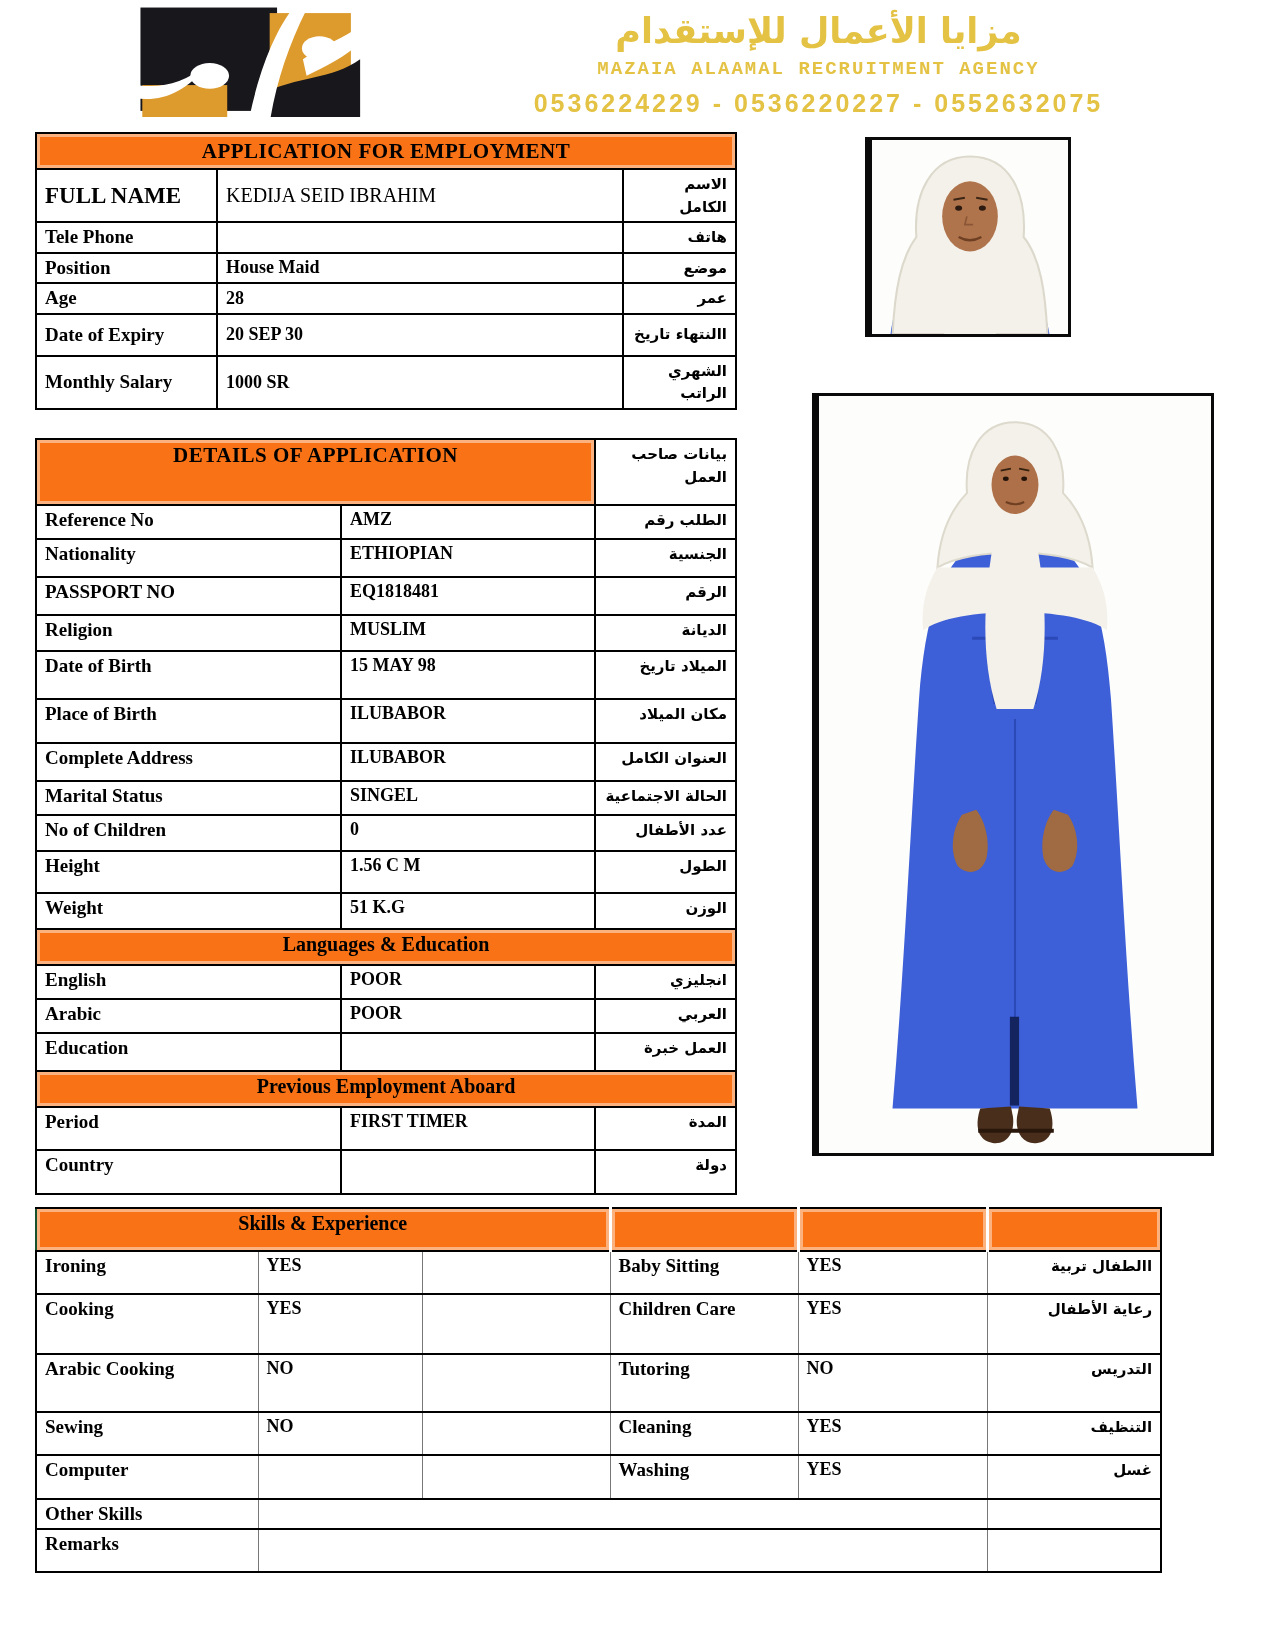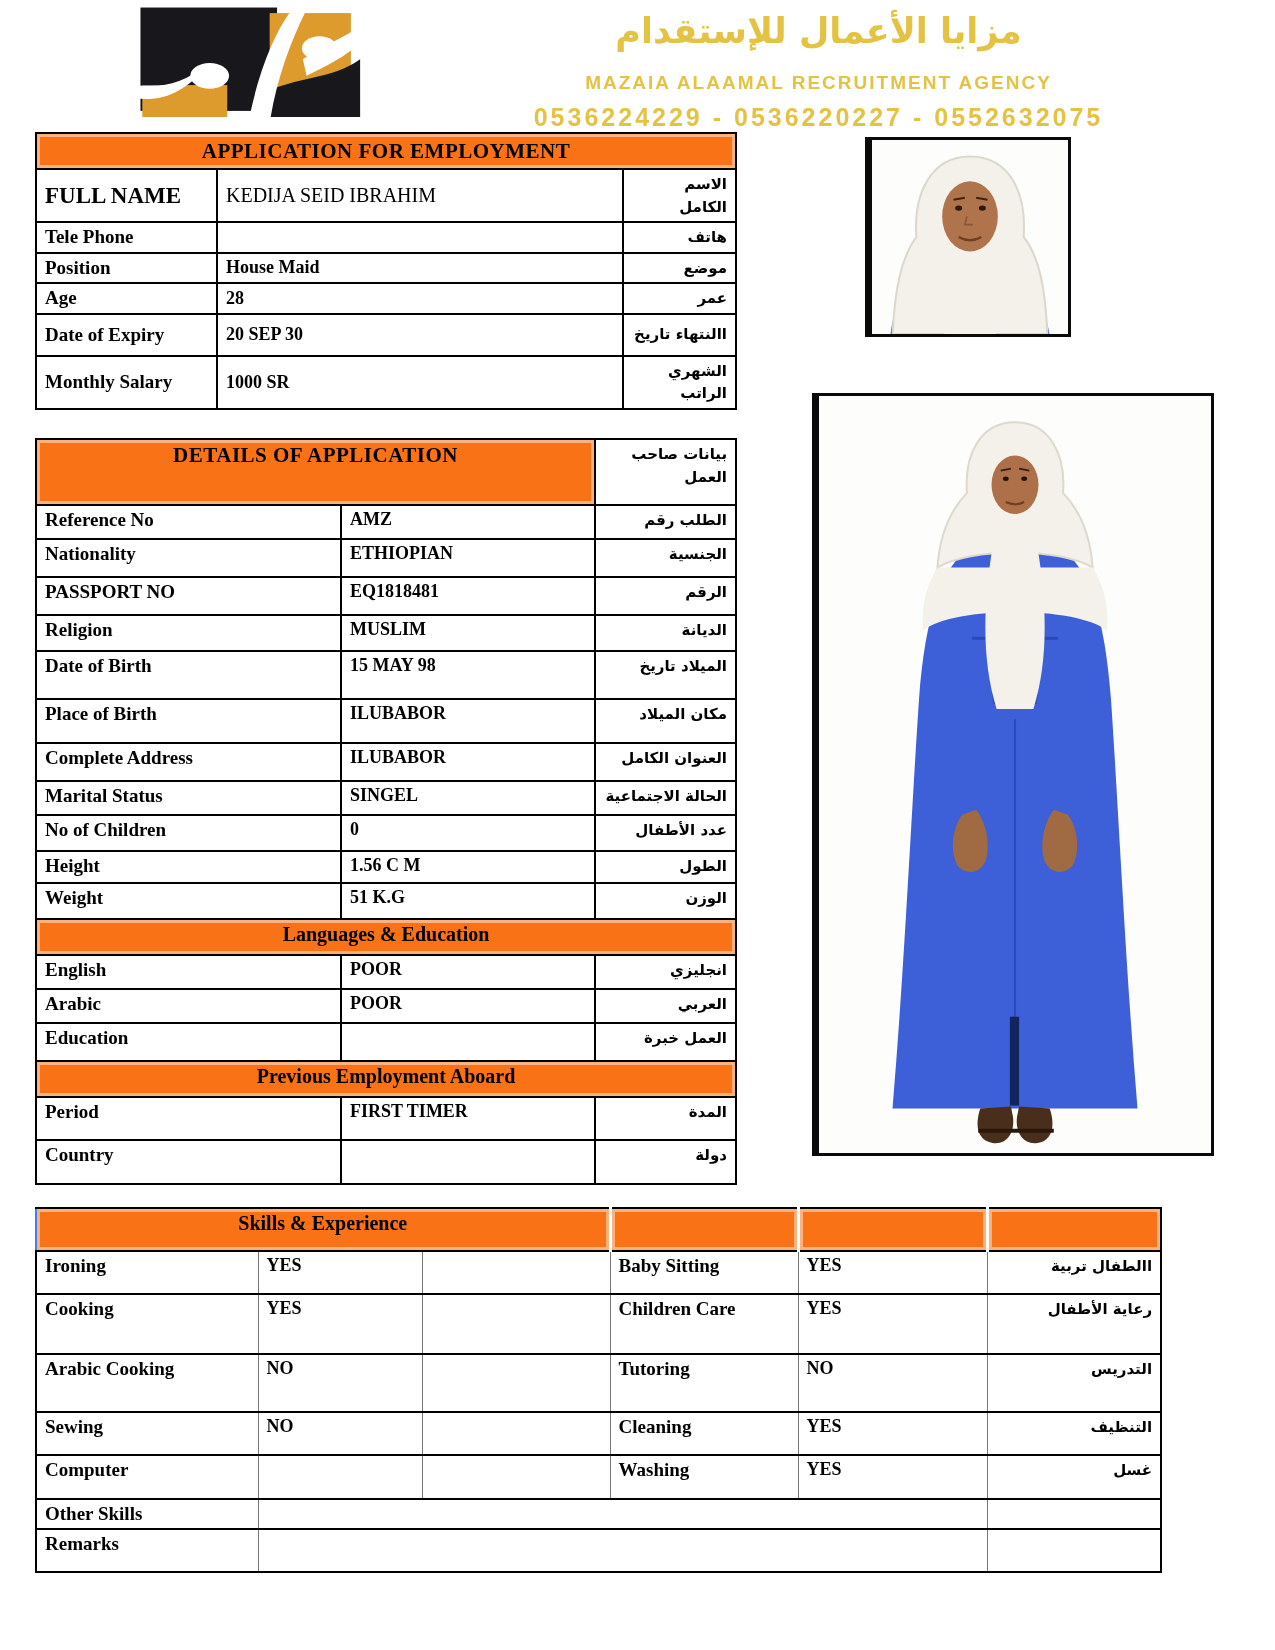--- a/index.html
+++ b/index.html
@@ -7,38 +7,38 @@
     position:relative; width:1275px; height:1650px; background:#fff;
     font-family:"Liberation Serif", serif; color:#000; overflow:hidden;
   }
 
   
   .logo { position:absolute; left:122px; top:2px; width:240px; height:118px; }
   .agency { position:absolute; left:496px; top:10px; width:645px; text-align:center;
             color:#E4C244; font-weight:bold; }
   .agency .ar { font-size:35px; line-height:1.25; direction:rtl;
                 font-family:"DejaVu Sans", sans-serif; }
-  .agency .en { font-size:19px; letter-spacing:2px; margin-top:18px;
-                font-family:Liberation Sans, sans-serif; }
+  .agency .en { font-size:19px; letter-spacing:2px; margin-top:4px;
+                font-family:Liberation Mono, monospace; }
   .agency .ph { font-size:25px; letter-spacing:3px; margin-top:9px;
                 font-family:"Liberation Sans", sans-serif; }
 
   
   table.form { position:absolute; border-collapse:collapse; table-layout:fixed; background:#fff; }
   table.form td { border:2px solid #000; padding:3px 8px; vertical-align:top; overflow:hidden; }
   #app-table { left:35px; top:132px; width:700px; }
   #app-table td { vertical-align:middle; }
   #details-table { left:35px; top:438px; width:700px; }
   #skills-table { left:35px; top:1207px; width:1125px; border:2px solid #000; }
   #skills-table td { border-left:1px solid #777; border-right:1px solid #777;
                      border-top:2px solid #000; border-bottom:2px solid #000; }
   #skills-table tr td:first-child { border-left:2px solid #000; }
   #skills-table tr td:last-child { border-right:2px solid #000; }
   #skills-table td.yellow { border-left:3px solid #fff; border-right:3px solid #fff; }
-  #skills-table tr:first-child td:first-child { border-left:2px solid #3b82f6;margin-top:20px; }
+  #skills-table tr:first-child td:first-child { border-left:2px solid #14532d;margin-top:20px; }
   #skills-table tr:first-child td:last-child { border-right:2px solid #000; }
 
   td.yellow { background:#f97316; font-weight:bold; text-align:center; font-size:20px;
               box-shadow: inset 0 0 0 3px rgba(255,255,255,0.45); vertical-align:middle; }
   td.title-lg { font-size:21px; letter-spacing:0.5px; }
   td.lbl { font-weight:bold; font-size:19px; }
   td.lbl-lg { font-size:23px; }
   td.val { font-weight:bold; font-size:18px; }
   td.val-plain { font-weight:normal; font-size:20px; vertical-align:bottom; }
   td.arb { font-family:"DejaVu Sans", sans-serif; font-weight:bold; font-size:15px;
@@ -182,21 +182,21 @@
         <tr style="height: 34px;">
           <td class="lbl">Marital Status</td>
           <td class="val">SINGEL</td>
           <td class="arb" dir="rtl">الحالة الاجتماعية</td>
         </tr>
         <tr style="height: 36px;">
           <td class="lbl">No of Children</td>
           <td class="val">0</td>
           <td class="arb" dir="rtl">عدد الأطفال</td>
         </tr>
-        <tr style="height: 32px;">
+        <tr style="height: 42px;">
           <td class="lbl">Height</td>
           <td class="val">1.56 C M</td>
           <td class="arb" dir="rtl">الطول</td>
         </tr>
         <tr style="height: 36px;">
           <td class="lbl">Weight</td>
           <td class="val">51 K.G</td>
           <td class="arb" dir="rtl">الوزن</td>
         </tr>
         <tr style="height: 36px;">

